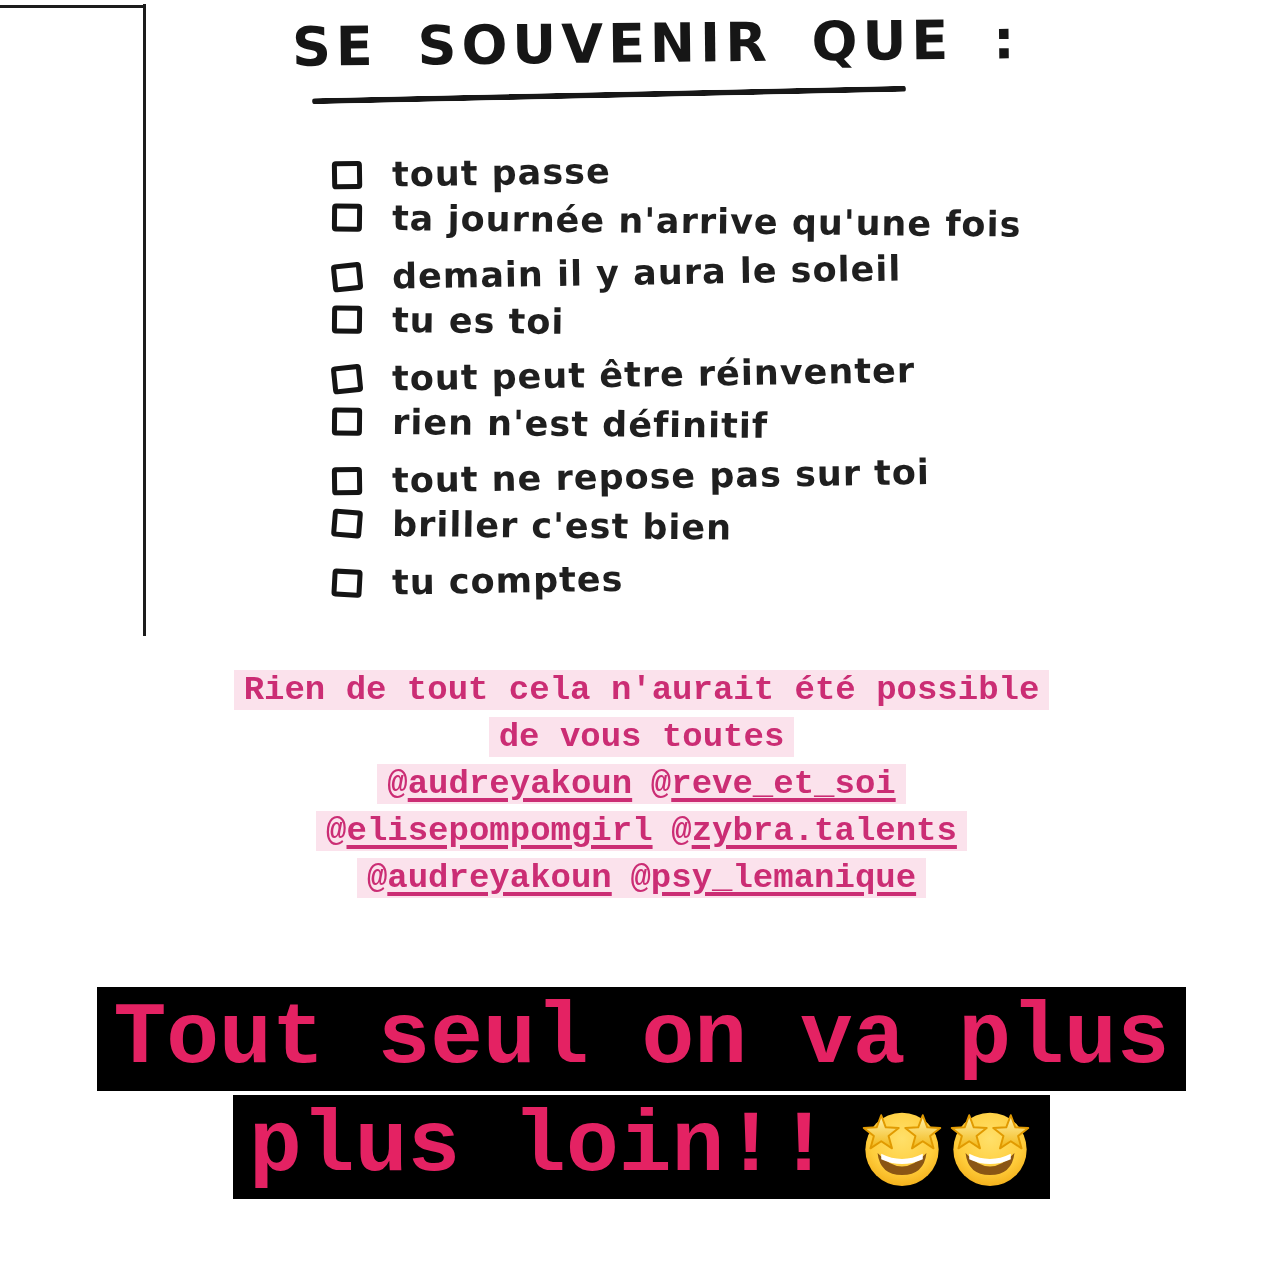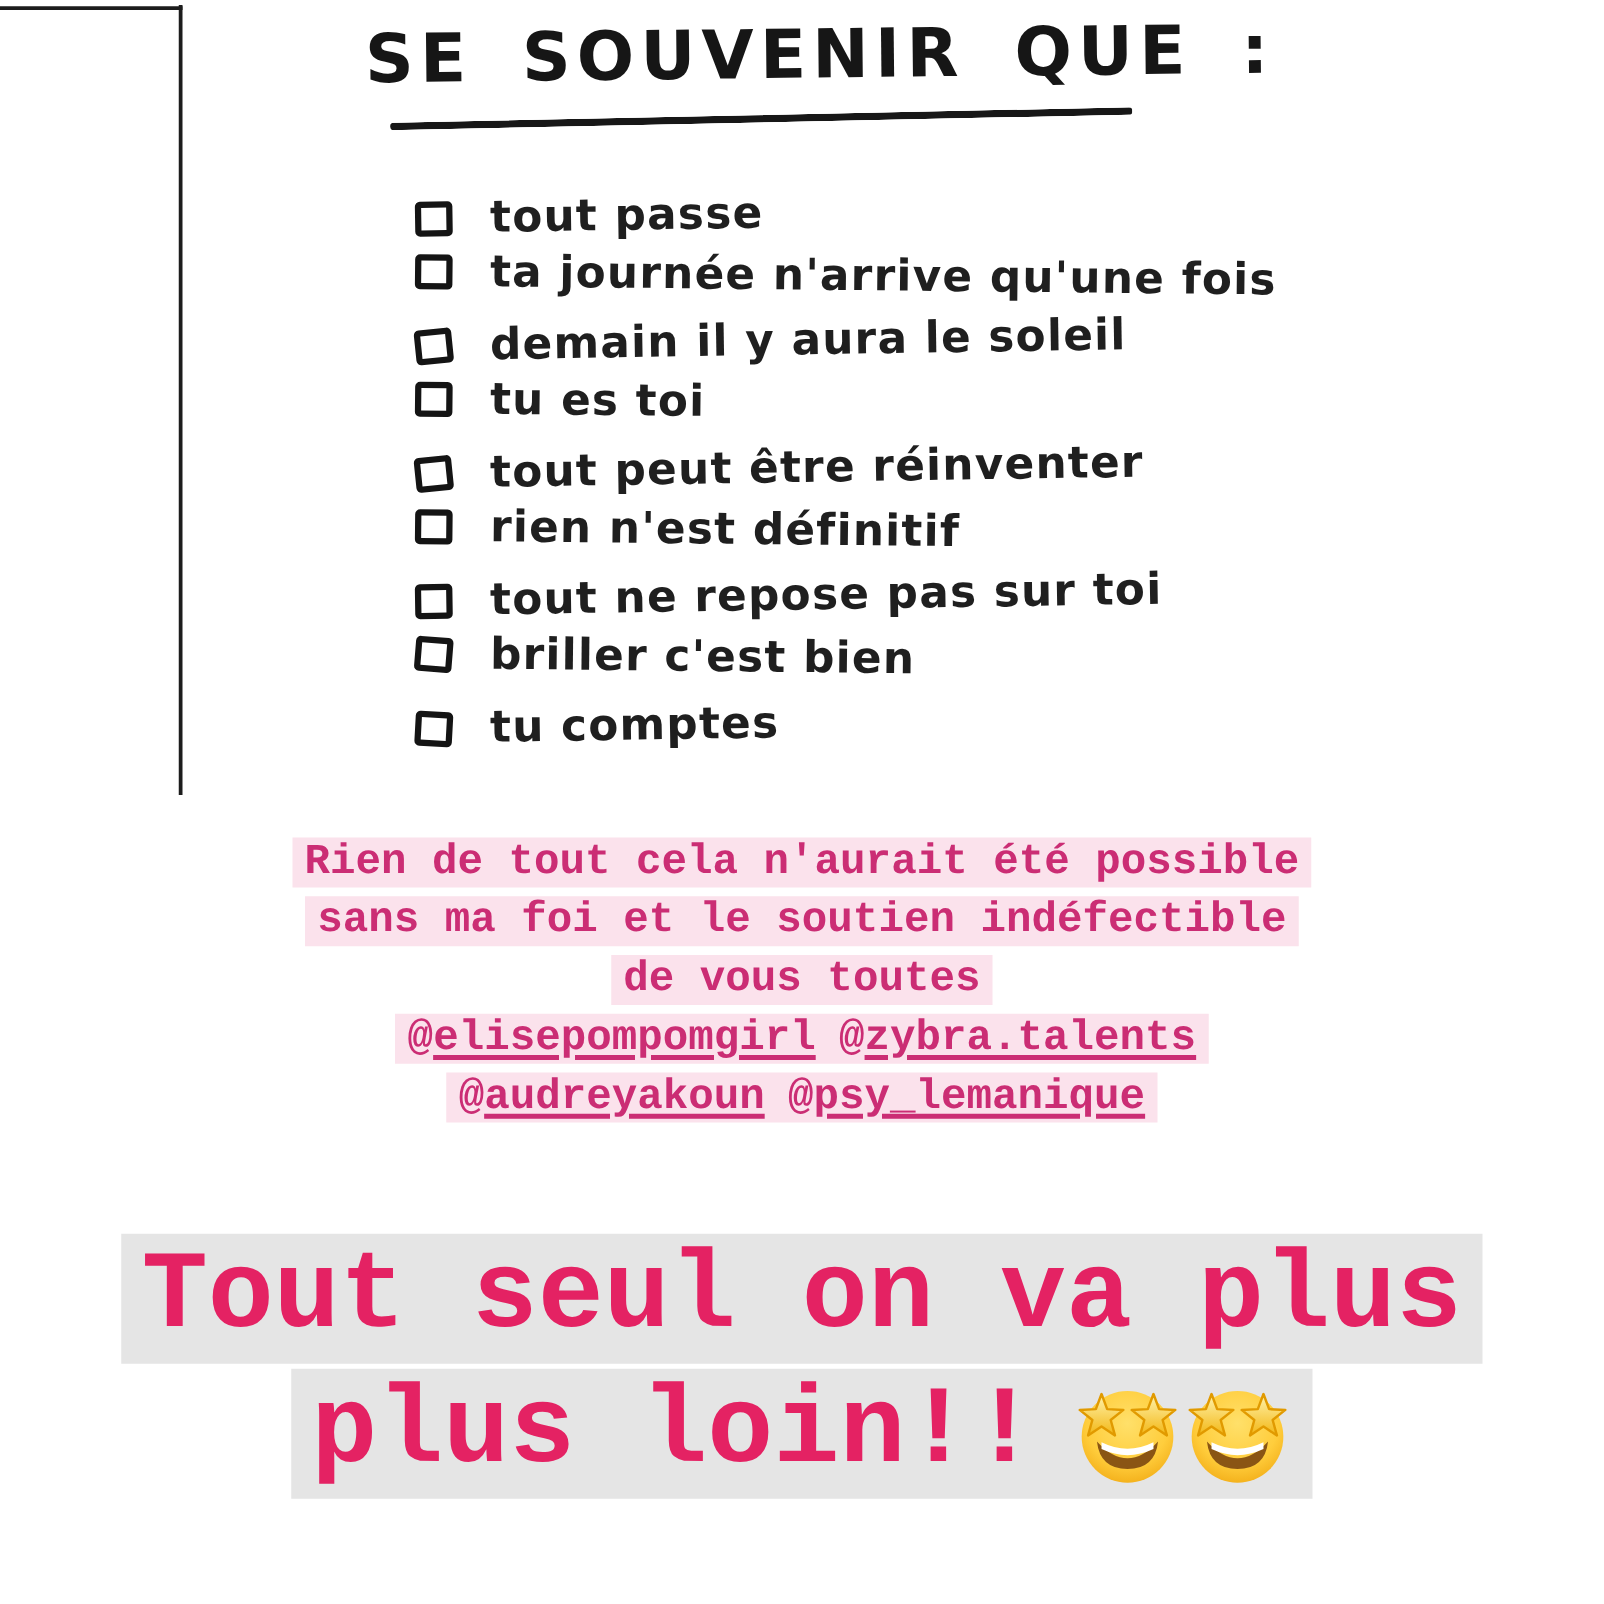--- a/index.html
+++ b/index.html
@@ -45,21 +45,21 @@
   }
   .mention{color:#cb2d74;}
   .mention + .mention{margin-left:0.55em;}
   .uname{text-decoration:underline;text-decoration-thickness:4px;text-underline-offset:5px;}
 
   
   .banner{position:absolute;left:0;right:0;top:983px;text-align:center;
     font-family:"Liberation Mono",monospace;font-weight:bold;}
   .banner-line{margin-bottom:4px;}
   .bar{
-    display:inline-flex;align-items:center;background:#e5e5e5;color:#e42263;
+    display:inline-flex;align-items:center;background:#000000;color:#e42263;
     font-size:88px;line-height:88px;padding:8px 16px;white-space:nowrap;
   }
   .emojis{display:inline-flex;margin-left:28px;}
   .emojis svg{display:block;}
   .hidden-defs{position:absolute;width:0;height:0;overflow:hidden;}
 </style>
 </head>
 <body>
 
 <svg class="hidden-defs" aria-hidden="true">
@@ -128,26 +128,28 @@
       <span class="cb"></span>
       <span class="label">tu comptes</span>
     </div>
   </div>
 
   <div class="thanks">
     <div class="thanks-line">
       <span class="hl">Rien de tout cela n'aurait été possible</span>
     </div>
     <div class="thanks-line">
-      <span class="hl">sans ma foi et le soutien indéfectible</span>
-    </div>
-    <div class="thanks-line">
       <span class="hl">de vous toutes</span>
     </div>
 
+    <div class="thanks-line">
+      <span class="hl">
+        <span class="mention"><span class="at">@</span><span class="uname">audreyakoun</span></span><span class="mention"><span class="at">@</span><span class="uname">reve_et_soi</span></span>
+      </span>
+    </div>
     <div class="thanks-line">
       <span class="hl">
         <span class="mention"><span class="at">@</span><span class="uname">elisepompomgirl</span></span><span class="mention"><span class="at">@</span><span class="uname">zybra.talents</span></span>
       </span>
     </div>
     <div class="thanks-line">
       <span class="hl">
         <span class="mention"><span class="at">@</span><span class="uname">audreyakoun</span></span><span class="mention"><span class="at">@</span><span class="uname">psy_lemanique</span></span>
       </span>
     </div>

